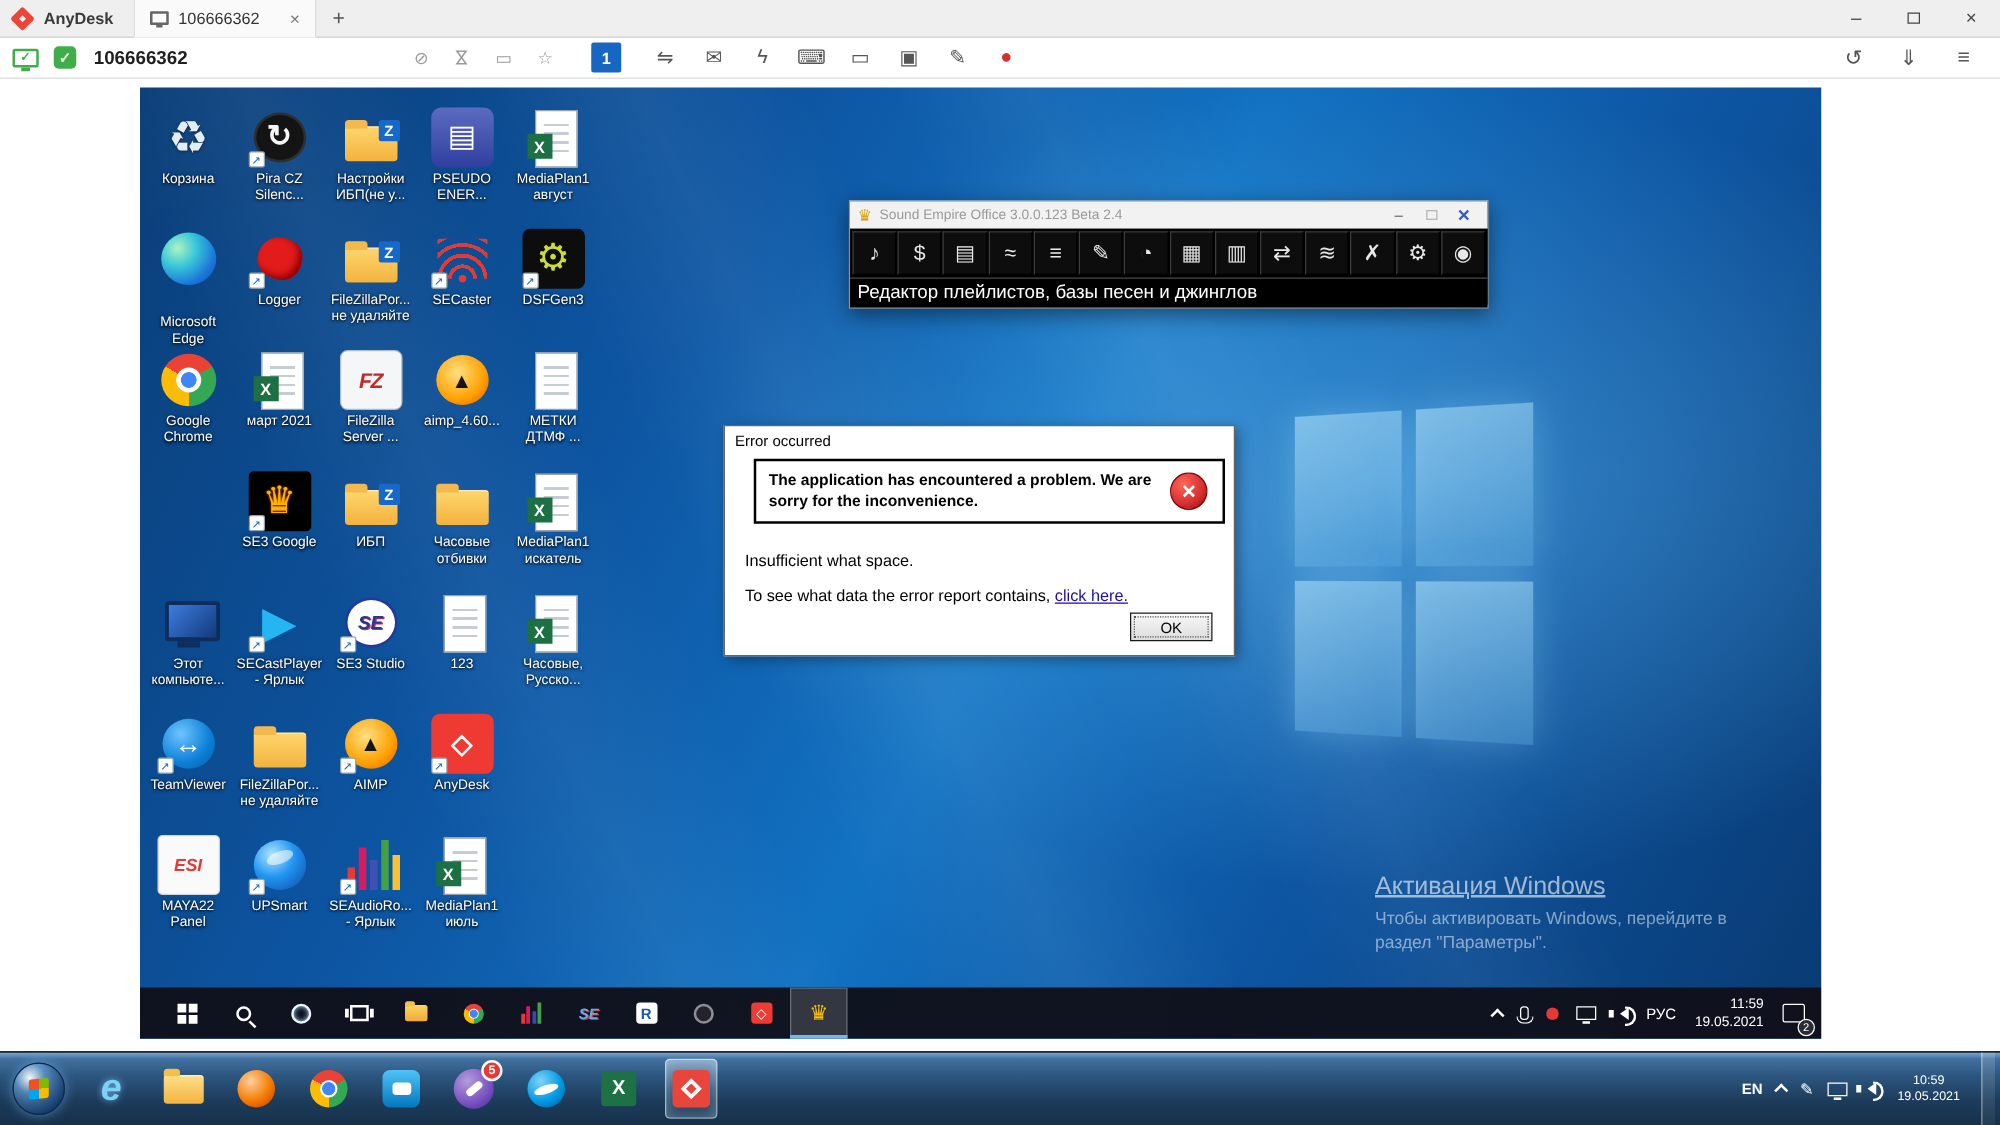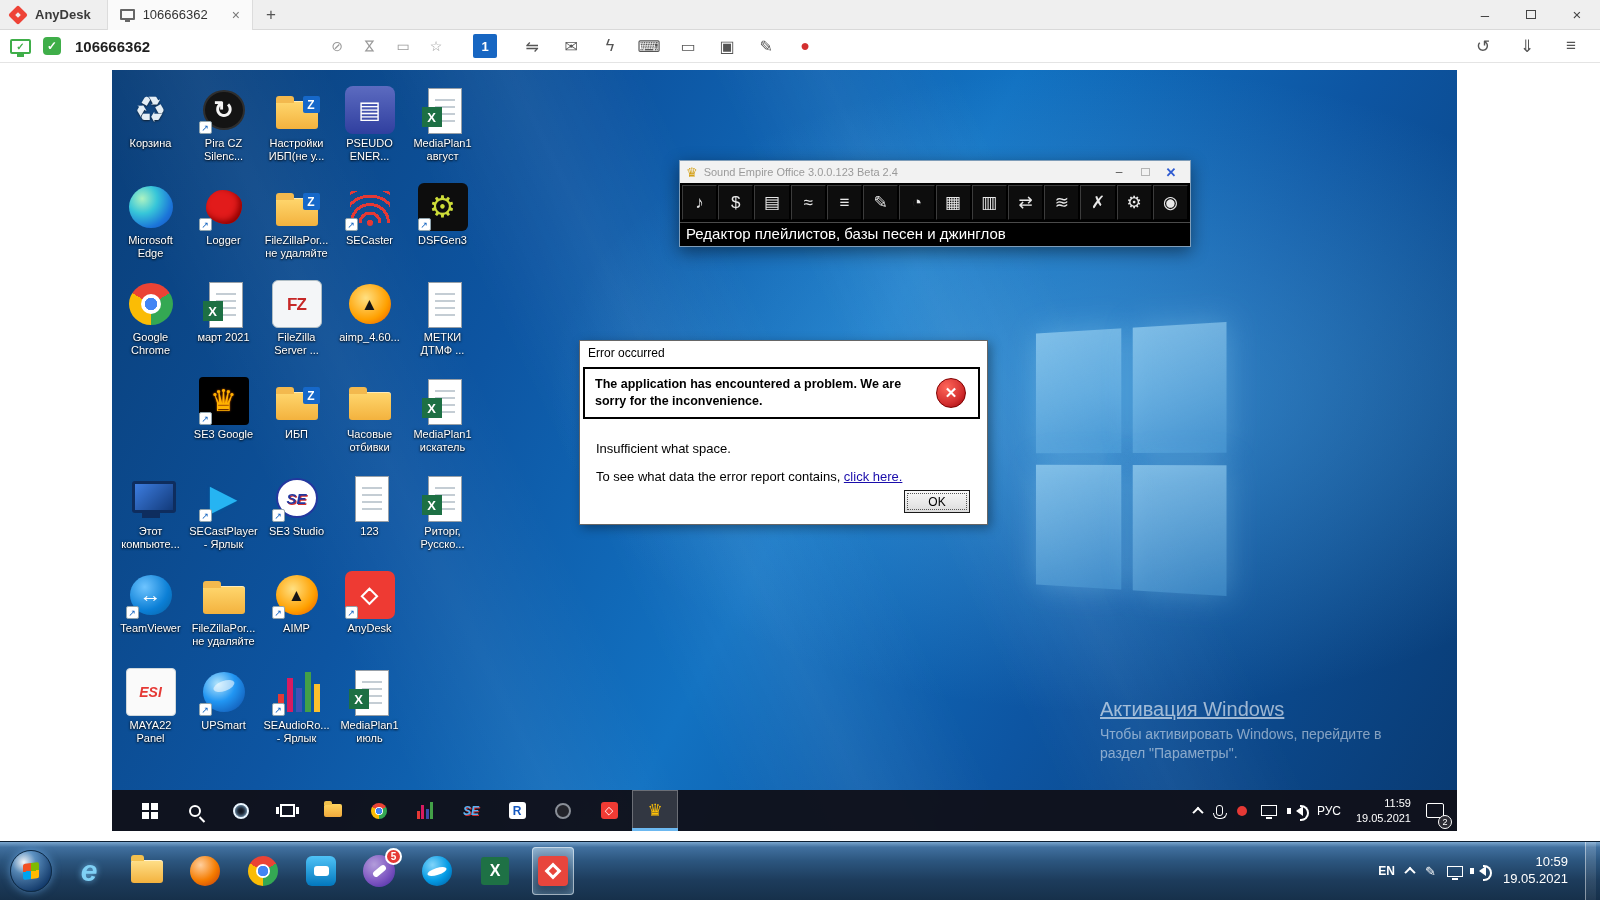--- a/index.html
+++ b/index.html
@@ -71,21 +71,21 @@
   .t-pseudo { background:linear-gradient(#5c6bc0,#303f9f); border-radius:8px; }
   .t-pseudo .glyph { color:#fff; font-size:24px; }
   .t-edge::before { content:""; position:absolute; inset:3px; border-radius:50%; background:radial-gradient(circle at 30% 30%, #aef3c2 0%, #37c6d9 35%, #1b74d9 70%, #1550b8 100%); }
   .t-blob::before { content:""; position:absolute; inset:7px; background:#e21b1b; border-radius:46% 54% 42% 58%/52% 44% 56% 48%; box-shadow:inset -3px -3px 6px #8e0000; }
   .t-wifi::before { content:""; position:absolute; left:5px; top:8px; width:40px; height:32px; background:repeating-radial-gradient(circle at 50% 100%, #e53935 0 3px, rgba(0,0,0,0) 3px 8.5px); }
   .t-wifi::after { content:""; position:absolute; left:22px; top:37px; width:6px; height:6px; border-radius:50%; background:#e53935; }
   .t-gear { background:#0d0d0d; border-radius:6px; }
   .t-gear .glyph { color:#cddc39; font-size:30px; }
   .t-chrome::before { content:""; position:absolute; inset:3px; border-radius:50%; background:conic-gradient(from -60deg, #ea4335 0 120deg, #34a853 0 240deg, #fbbc05 0 360deg); }
   .t-chrome::after { content:""; position:absolute; left:50%; top:50%; width:20px; height:20px; margin:-10px 0 0 -10px; border-radius:50%; background:radial-gradient(circle, #4285f4 0 6px, #fff 6.5px); }
-  .t-fz { background:#f4f6f8; border:1px solid #b0bec5; border-radius:6px; }
+  .t-fz { background:#f4f6f8; border:1px solid #b0bec5; border-radius:6px;font-style:italic; }
   .t-fz .glyph { font-weight:800; font-size:17px; color:#c62828; letter-spacing:-1px; }
   .t-aimp::before { content:""; position:absolute; inset:4px; border-radius:50%; background:radial-gradient(circle at 40% 35%, #ffe082, #ffa000 60%, #e65100); }
   .t-aimp .glyph { color:#151515; font-size:17px; }
   .t-crown { background:#000; border-radius:4px; }
   .t-crown .glyph { color:#ffb300; font-size:30px; text-shadow:0 0 2px #ff6f00; }
   .t-pc::before { content:""; position:absolute; left:6px; top:7px; width:38px; height:26px; background:linear-gradient(135deg,#3d7de0,#123a7a); border:3px solid #0e2d5e; border-radius:3px; }
   .t-pc::after { content:""; position:absolute; left:16px; top:36px; width:18px; height:4px; background:#0e2d5e; box-shadow:0 4px 0 0 #0e2d5e; }
   .t-play .glyph { font-size:36px; color:#26b4f2; text-shadow:0 1px 3px #01579b; }
   .t-se::before { content:""; position:absolute; inset:4px; border-radius:50%; background:#fff; border:2px solid #23379e; }
   .t-se .glyph { font-style:italic; font-weight:800; font-size:15px; color:#23379e; text-shadow:1px 1px 0 #d32f2f; }
@@ -111,21 +111,21 @@
   .se-btn { width:26px; height:22px; display:flex; align-items:center; justify-content:center; font-size:12px; color:#555; }
   .se-box { width:9px; height:8px; border:1.5px solid #b5b5b5; }
   .se-close { color:#2f5bd1; font-size:13px; font-weight:700; }
   #se-toolbar { height:39px; background:#000; display:flex; align-items:stretch; padding:2px; gap:1px; }
   .se-tool { flex:1; display:flex; align-items:center; justify-content:center; color:#e8e8e8; font-size:17px; background:#0d0d0d; border:1px solid; border-color:#3c3c3c #000 #000 #3c3c3c; }
   .se-status { height:22px; border-top:1px solid #4a4a4a; color:#fff; font-size:15px; display:flex; align-items:center; padding:0 6px; background:#000; white-space:nowrap; overflow:hidden; }
 
   
   .err-dlg { position:absolute; left:467px; top:270px; width:409px; height:185px; background:#fff; border:1px solid #666; box-shadow:3px 3px 10px rgba(0,0,0,.35); z-index:6; color:#000; }
   .err-title { height:23px; display:flex; align-items:center; padding:0 8px; font-size:12px; }
-  .err-box { position:absolute; left:3px; right:7px; top:26px; height:52px; border:2px solid #000; display:flex; align-items:center; background:#fff; }
+  .err-box { position:absolute; left:23px; right:7px; top:26px; height:52px; border:2px solid #000; display:flex; align-items:center; background:#fff; }
   .err-msg { flex:1; font-weight:700; font-size:12.5px; padding:0 8px 0 10px; line-height:1.35; }
   .err-icon { width:30px; height:30px; margin-right:12px; flex:none; border-radius:50%; background:radial-gradient(circle at 35% 30%, #ff6659, #d32f2f 60%, #9a0007); display:flex; align-items:center; justify-content:center; color:#fff; font-weight:700; font-size:15px; border:1px solid #7f0000; }
   .err-line1 { position:absolute; left:16px; top:100px; font-size:13px; }
   .err-line2 { position:absolute; left:16px; top:128px; font-size:13px; }
   .err-link { color:#1a0dab; text-decoration:underline; }
   .ok-btn { position:absolute; right:17px; bottom:11px; width:66px; height:23px; background:linear-gradient(#f9f9f9,#dcdcdc); border:1px solid #1a1a1a; outline:1px dotted #555; outline-offset:-4px; font-size:12px; display:flex; align-items:center; justify-content:center; }
 
   
   .watermark { position:absolute; left:988px; top:628px; z-index:4; }
   .wm-title { font-size:20px; color:rgba(255,255,255,.60);text-decoration:underline; }
@@ -192,21 +192,21 @@
   .hi-viber .handset { width:15px; height:6px; background:#fff; border-radius:3px; transform:rotate(-40deg); }
   .vbadge { position:absolute; top:1px; right:-2px; min-width:17px; height:17px; border-radius:9px; background:#e53935; border:2px solid #fff; color:#fff; font-size:10px; font-weight:700; display:flex; align-items:center; justify-content:center; }
   .hi-swoosh { width:30px; height:30px; border-radius:50%; background:radial-gradient(circle at 35% 30%, #81d4fa, #039be5 55%, #01579b); position:relative; }
   .hi-swoosh::after { content:""; position:absolute; left:5px; top:12px; width:20px; height:7px; background:#fff; border-radius:50%; transform:rotate(-18deg); }
   .hi-excel { width:28px; height:28px; background:#1e7145; border-radius:3px; color:#fff; font-weight:700; font-size:16px; display:flex; align-items:center; justify-content:center; }
   .hi-ad { width:30px; height:30px; background:#e8453c; border-radius:4px; display:flex; align-items:center; justify-content:center; }
   .hi-ad .diamond { width:12px; height:12px; border:3px solid #fff; transform:rotate(45deg); }
   #host-tray { margin-left:auto; display:flex; align-items:center; gap:11px; padding-right:4px; color:#fff; height:100%; }
   .h-lang { font-size:12px; font-weight:700; }
   .h-pen { font-size:13px; color:#fff; }
-  .h-clock { font-size:13px; text-align:right; line-height:1.3; padding:0 6px; }
+  .h-clock { font-size:10px; text-align:center; line-height:1.3; padding:0 6px; }
   .show-desk { width:11px; height:59px; border-left:1px solid rgba(255,255,255,.45); background:linear-gradient(rgba(255,255,255,.16), rgba(255,255,255,.05)); }
 </style>
 </head>
 <body>
 
 <div id="screen">
 
   <div class="ad-titlebar">
     <span class="ad-logo"></span>
     <span class="ad-appname">AnyDesk</span>
@@ -290,21 +290,21 @@
               <span class="glyph">▤</span>
             </div>
             <div class="desk-label">PSEUDO ENER...</div>
           </div>
           <div class="desk-icon" style="grid-area: 1 / 5;">
             <div class="tile t-excel">
               <span class="badge">X</span>
             </div>
             <div class="desk-label">MediaPlan1 август</div>
           </div>
-          <div class="desk-icon" style="grid-area: 2 / 1;">
+          <div class="desk-icon" style="grid-area: 2 / 1; gap: 18px;">
             <div class="tile t-edge"></div>
             <div class="desk-label">Microsoft Edge</div>
           </div>
           <div class="desk-icon" style="grid-area: 2 / 2;">
             <div class="tile t-blob">
               <span class="sc">↗</span>
             </div>
             <div class="desk-label">Logger</div>
           </div>
           <div class="desk-icon" style="grid-area: 2 / 3;">
@@ -394,21 +394,21 @@
             <div class="desk-label">SE3 Studio</div>
           </div>
           <div class="desk-icon" style="grid-area: 5 / 4;">
             <div class="tile t-doc"></div>
             <div class="desk-label">123</div>
           </div>
           <div class="desk-icon" style="grid-area: 5 / 5;">
             <div class="tile t-excel">
               <span class="badge">X</span>
             </div>
-            <div class="desk-label">Риторг, Русско...</div>
+            <div class="desk-label">Часовые, Русско...</div>
           </div>
           <div class="desk-icon" style="grid-area: 6 / 1;">
             <div class="tile t-teamviewer">
               <span class="glyph">↔</span>
               <span class="sc">↗</span>
             </div>
             <div class="desk-label">TeamViewer</div>
           </div>
           <div class="desk-icon" style="grid-area: 6 / 2;">
             <div class="tile t-folder"></div>

